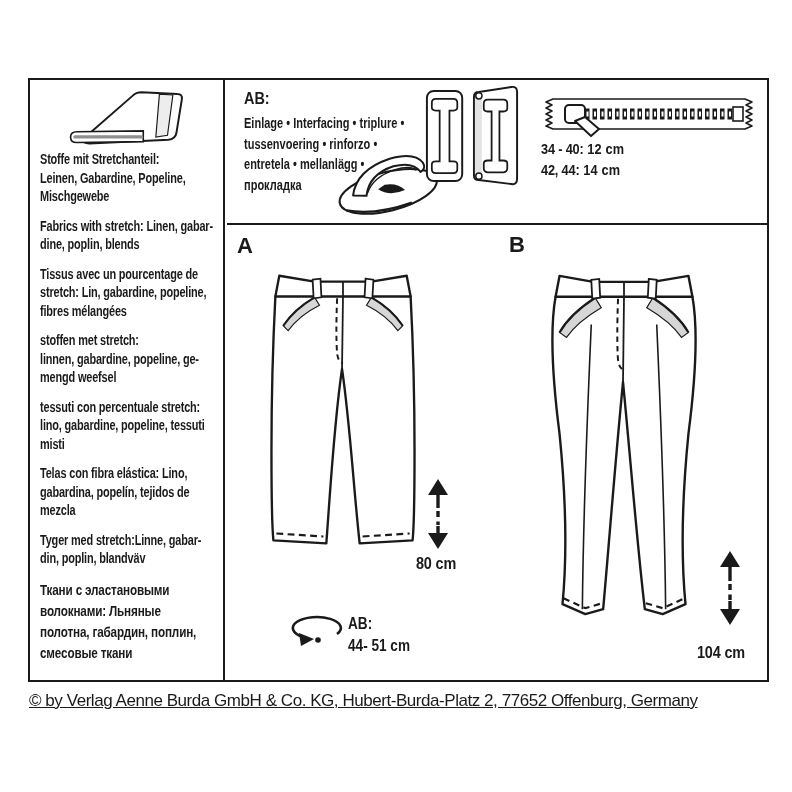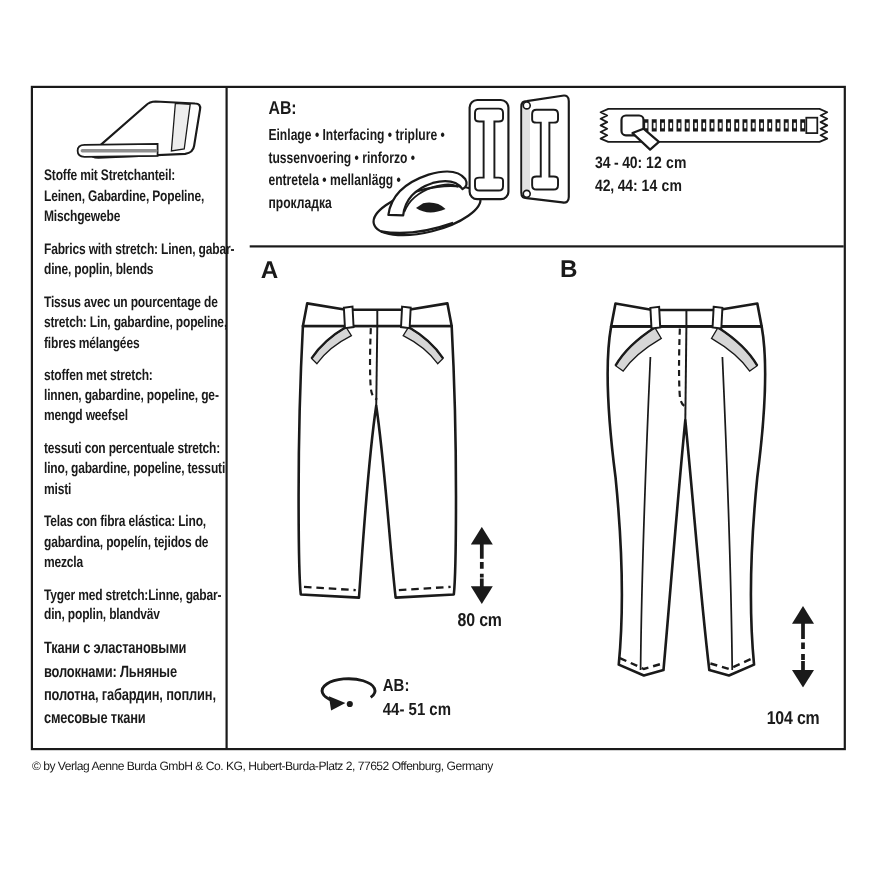--- a/index.html
+++ b/index.html
@@ -10,21 +10,21 @@
   }
   .page { position:absolute; inset:0; background:#fff; }
 
   .frame {
     position:absolute; left:28px; top:78px; width:741px; height:604px;
     border:2.5px solid #1a1a1a; background:#fff;
   }
 
   
   .left-col {
-    position:absolute; left:0; top:0; bottom:0; width:177px;
+    position:absolute; left:0; top:0; bottom:0; width:195px;
     border-right:2.5px solid #1a1a1a;
   }
   .fabric-icon-wrap { position:absolute; left:30px; top:6px; }
   .fabric-texts {
     position:absolute; left:10px; top:70px; width:238px;
     transform:scaleX(0.78); transform-origin:0 0;
     font-size:14px; font-weight:700; line-height:18.5px; letter-spacing:-0.2px;
   }
   .fabric-texts p { white-space:pre-line; margin:0 0 11px 0; }
   .fabric-texts p.ru { font-size:15px; line-height:21px; }
@@ -69,21 +69,21 @@
   }
   .meas-80 { left:189px; top:327px; }
   .meas-104 { left:470px; top:416px; }
   .hem-circ-icon { position:absolute; left:60px; top:384px; }
   .hem-circ-text { position:absolute; left:121px; top:386px;
     font-size:16px; font-weight:700; line-height:22px; white-space:pre-line;
     transform:scaleX(0.85); transform-origin:0 0; }
 
   .copyright {
     position:absolute; left:29px; top:691px; width:755px;
-    font-size:11px; font-weight:400; letter-spacing:-0.45px; white-space:nowrap;
+    font-size:17px; font-weight:400; letter-spacing:-0.45px; white-space:nowrap;text-decoration:underline;
   }
 
   svg { display:block; }
   .ink { stroke:#1a1a1a; }
 </style>
 </head>
 <body>
 
 <div class="page">
   <div class="frame">

